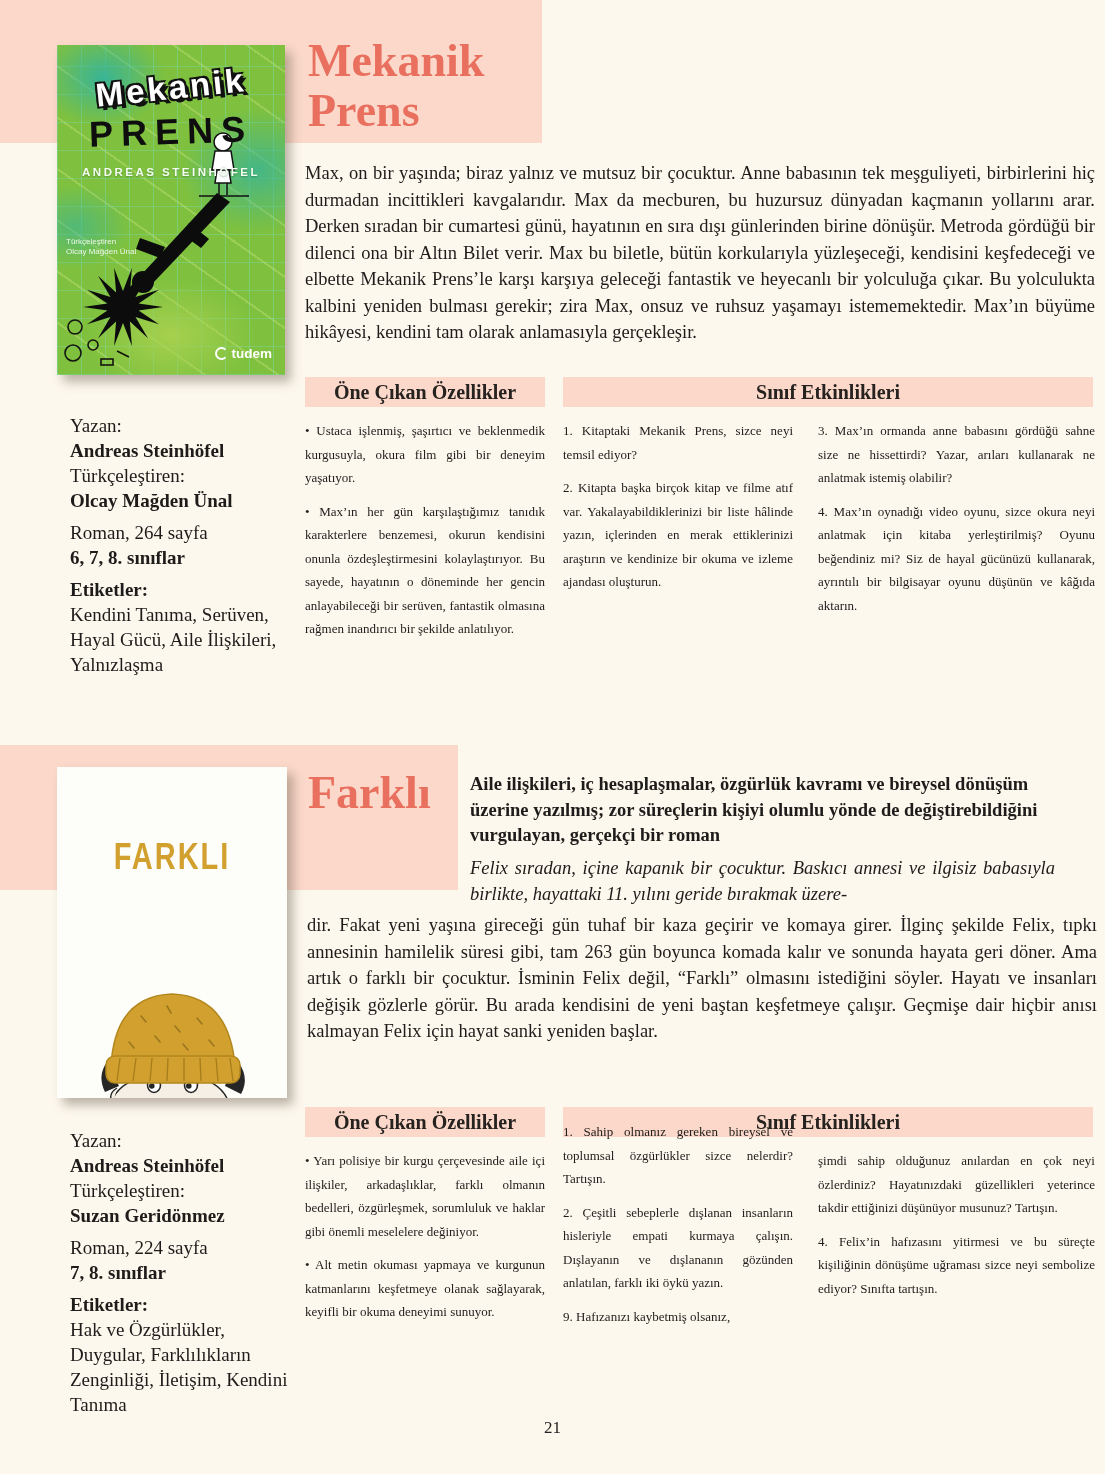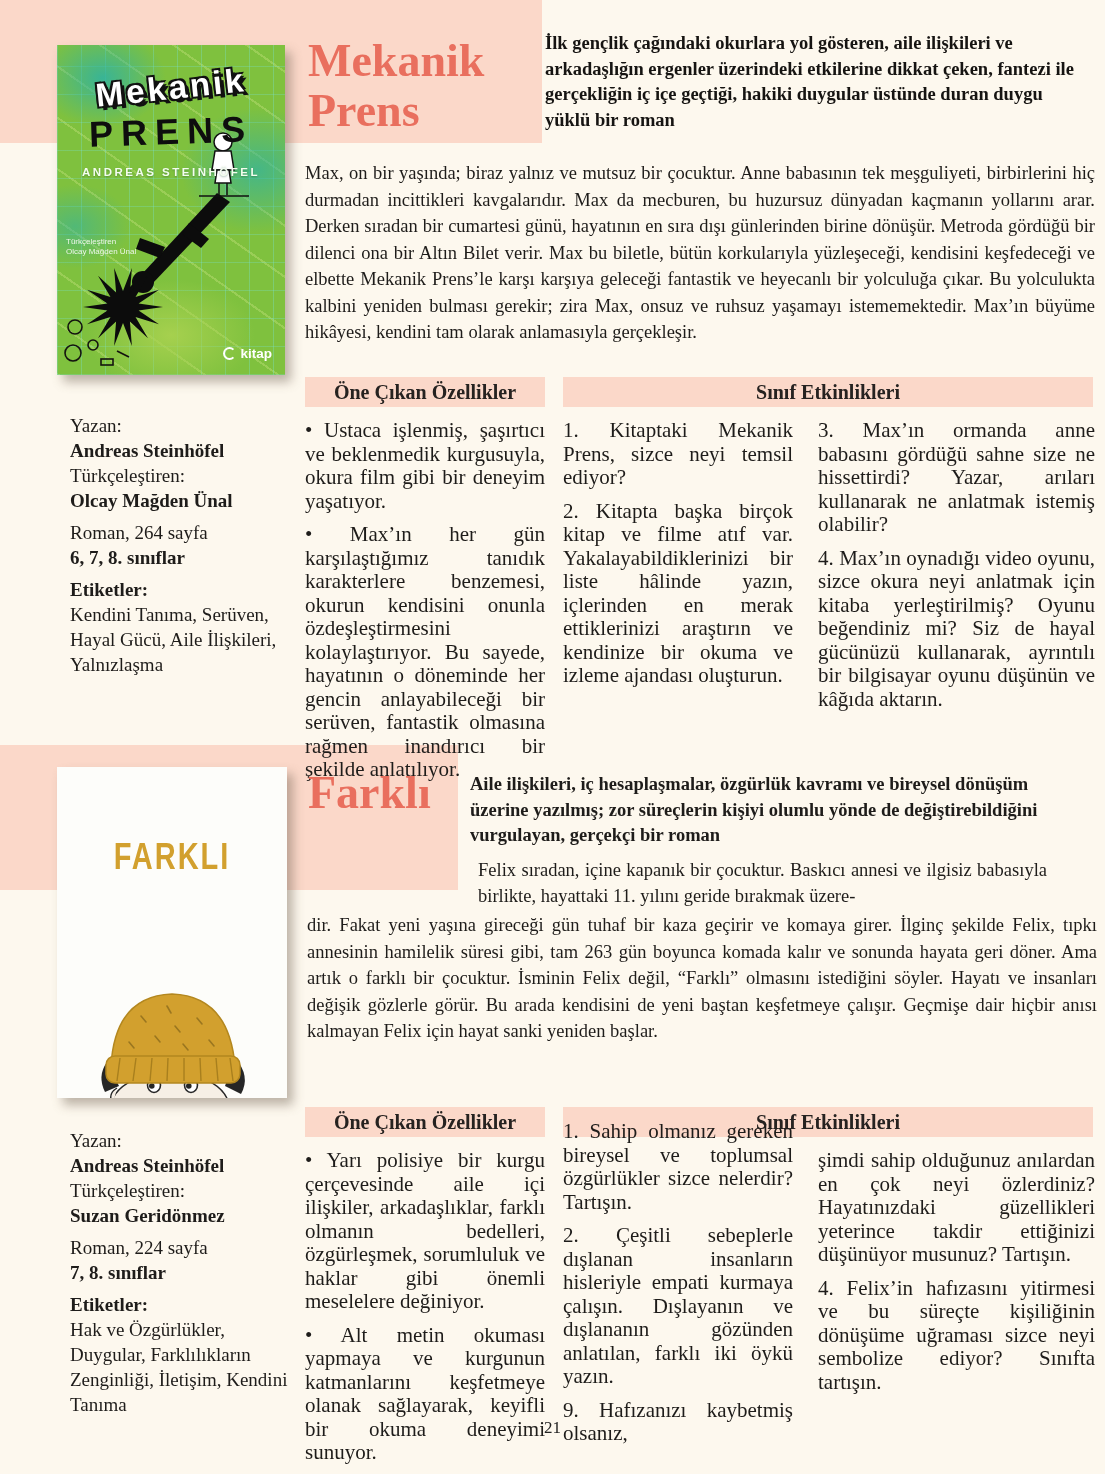--- a/index.html
+++ b/index.html
@@ -51,30 +51,30 @@
   
   .book-title{position:absolute;font-weight:bold;font-size:46px;line-height:50px;color:#e96f5e;}
   #title1{left:308px;top:36px;}
   #title2{left:308px;top:768px;}
   .intro{position:absolute;font-weight:bold;font-size:18.5px;line-height:25.5px;color:#161412;}
   #intro1{left:545px;top:31px;width:532px;}
   .body-text{position:absolute;font-size:18.5px;line-height:26.5px;text-align:justify;}
   #body1{left:305px;top:160px;width:790px;}
   #rightcol2{position:absolute;left:470px;top:772px;width:585px;}
   #rightcol2 .intro-inline{font-weight:bold;font-size:18.5px;line-height:25.5px;margin:0 0 6px 0;}
-  #rightcol2 .start{font-size:18.5px;line-height:26.5px;text-align:justify;margin:8px;}
+  #rightcol2 .start{font-size:18.5px;line-height:26.5px;text-align:justify;margin:0;font-style:italic;}
   #body2rest{left:307px;top:912px;width:790px;}
 
   .bar{position:absolute;height:30px;background:#fbd8c9;display:flex;align-items:center;
     justify-content:center;font-weight:bold;font-size:20px;color:#262220;}
   .bar-feat{left:305px;width:240px;}
   .bar-act{left:563px;width:530px;}
   #bar1a,#bar1b{top:377px;} #bar2a,#bar2b{top:1107px;}
 
-  .col{position:absolute;font-size:21px;line-height:23.5px;text-align:justify;}
+  .col{position:absolute;font-size:13px;line-height:23.5px;text-align:justify;}
   .col p{margin:0 0 10px 0;}
   .col-feat{width:240px;} .col-act1{width:230px;} .col-act2{width:277px;}
   #feat1{left:305px;top:419px;} #act1c1{left:563px;top:419px;} #act1c2{left:818px;top:419px;}
   #feat2{left:305px;top:1149px;} #act2c1{left:563px;top:1120px;} #act2c2{left:818px;top:1149px;}
 
   .sidebar{position:absolute;left:70px;width:230px;font-size:19px;line-height:25px;}
   #sidebar1{top:413px;} #sidebar2{top:1128px;}
   .sidebar .b{font-weight:bold;}
   .sidebar .gap{height:7px;}
   .sidebar .tags{width:222px;}
@@ -119,30 +119,29 @@
     </svg>
     <div class="c1-title">Mekanik</div>
     <div class="c1-title2">PRENS</div>
     <div class="c1-author">ANDREAS STEINHÖFEL</div>
     <div class="c1-translator">
       <div>Türkçeleştiren</div>
       <div>Olcay Mağden Ünal</div>
     </div>
     <div class="c1-pub">
       <span class="logo-dot"></span>
-      <span>kitap</span>
+      <span>tudem</span>
     </div>
   </div>
 
   <div class="book-title" id="title1">
     <div>Mekanik</div>
     <div>Prens</div>
   </div>
 
-  <div class="intro" id="intro1">İlk gençlik çağındaki okurlara yol gösteren, aile ilişkileri ve arkadaşlığın ergenler üzerindeki etkilerine dikkat çeken, fantezi ile gerçekliğin iç içe geçtiği, hakiki duygular üstünde duran duygu yüklü bir roman</div>
 
   <div class="body-text" id="body1">Max, on bir yaşında; biraz yalnız ve mutsuz bir çocuktur. Anne babasının tek meşguliyeti, birbirlerini hiç durmadan incittikleri kavgalarıdır. Max da mecburen, bu huzursuz dünyadan kaçmanın yollarını arar. Derken sıradan bir cumartesi günü, hayatının en sıra dışı günlerinden birine dönüşür. Metroda gördüğü bir dilenci ona bir Altın Bilet verir. Max bu biletle, bütün korkularıyla yüzleşeceği, kendisini keşfedeceği ve elbette Mekanik Prens’le karşı karşıya geleceği fantastik ve heyecanlı bir yolculuğa çıkar. Bu yolculukta kalbini yeniden bulması gerekir; zira Max, onsuz ve ruhsuz yaşamayı istememektedir. Max’ın büyüme hikâyesi, kendini tam olarak anlamasıyla gerçekleşir.</div>
 
   <div class="bar bar-feat" id="bar1a">Öne Çıkan Özellikler</div>
   <div class="bar bar-act" id="bar1b">Sınıf Etkinlikleri</div>
 
   <div class="sidebar" id="sidebar1">
     <div>Yazan:</div>
     <div class="b">Andreas Steinhöfel</div>
     <div>Türkçeleştiren:</div>

